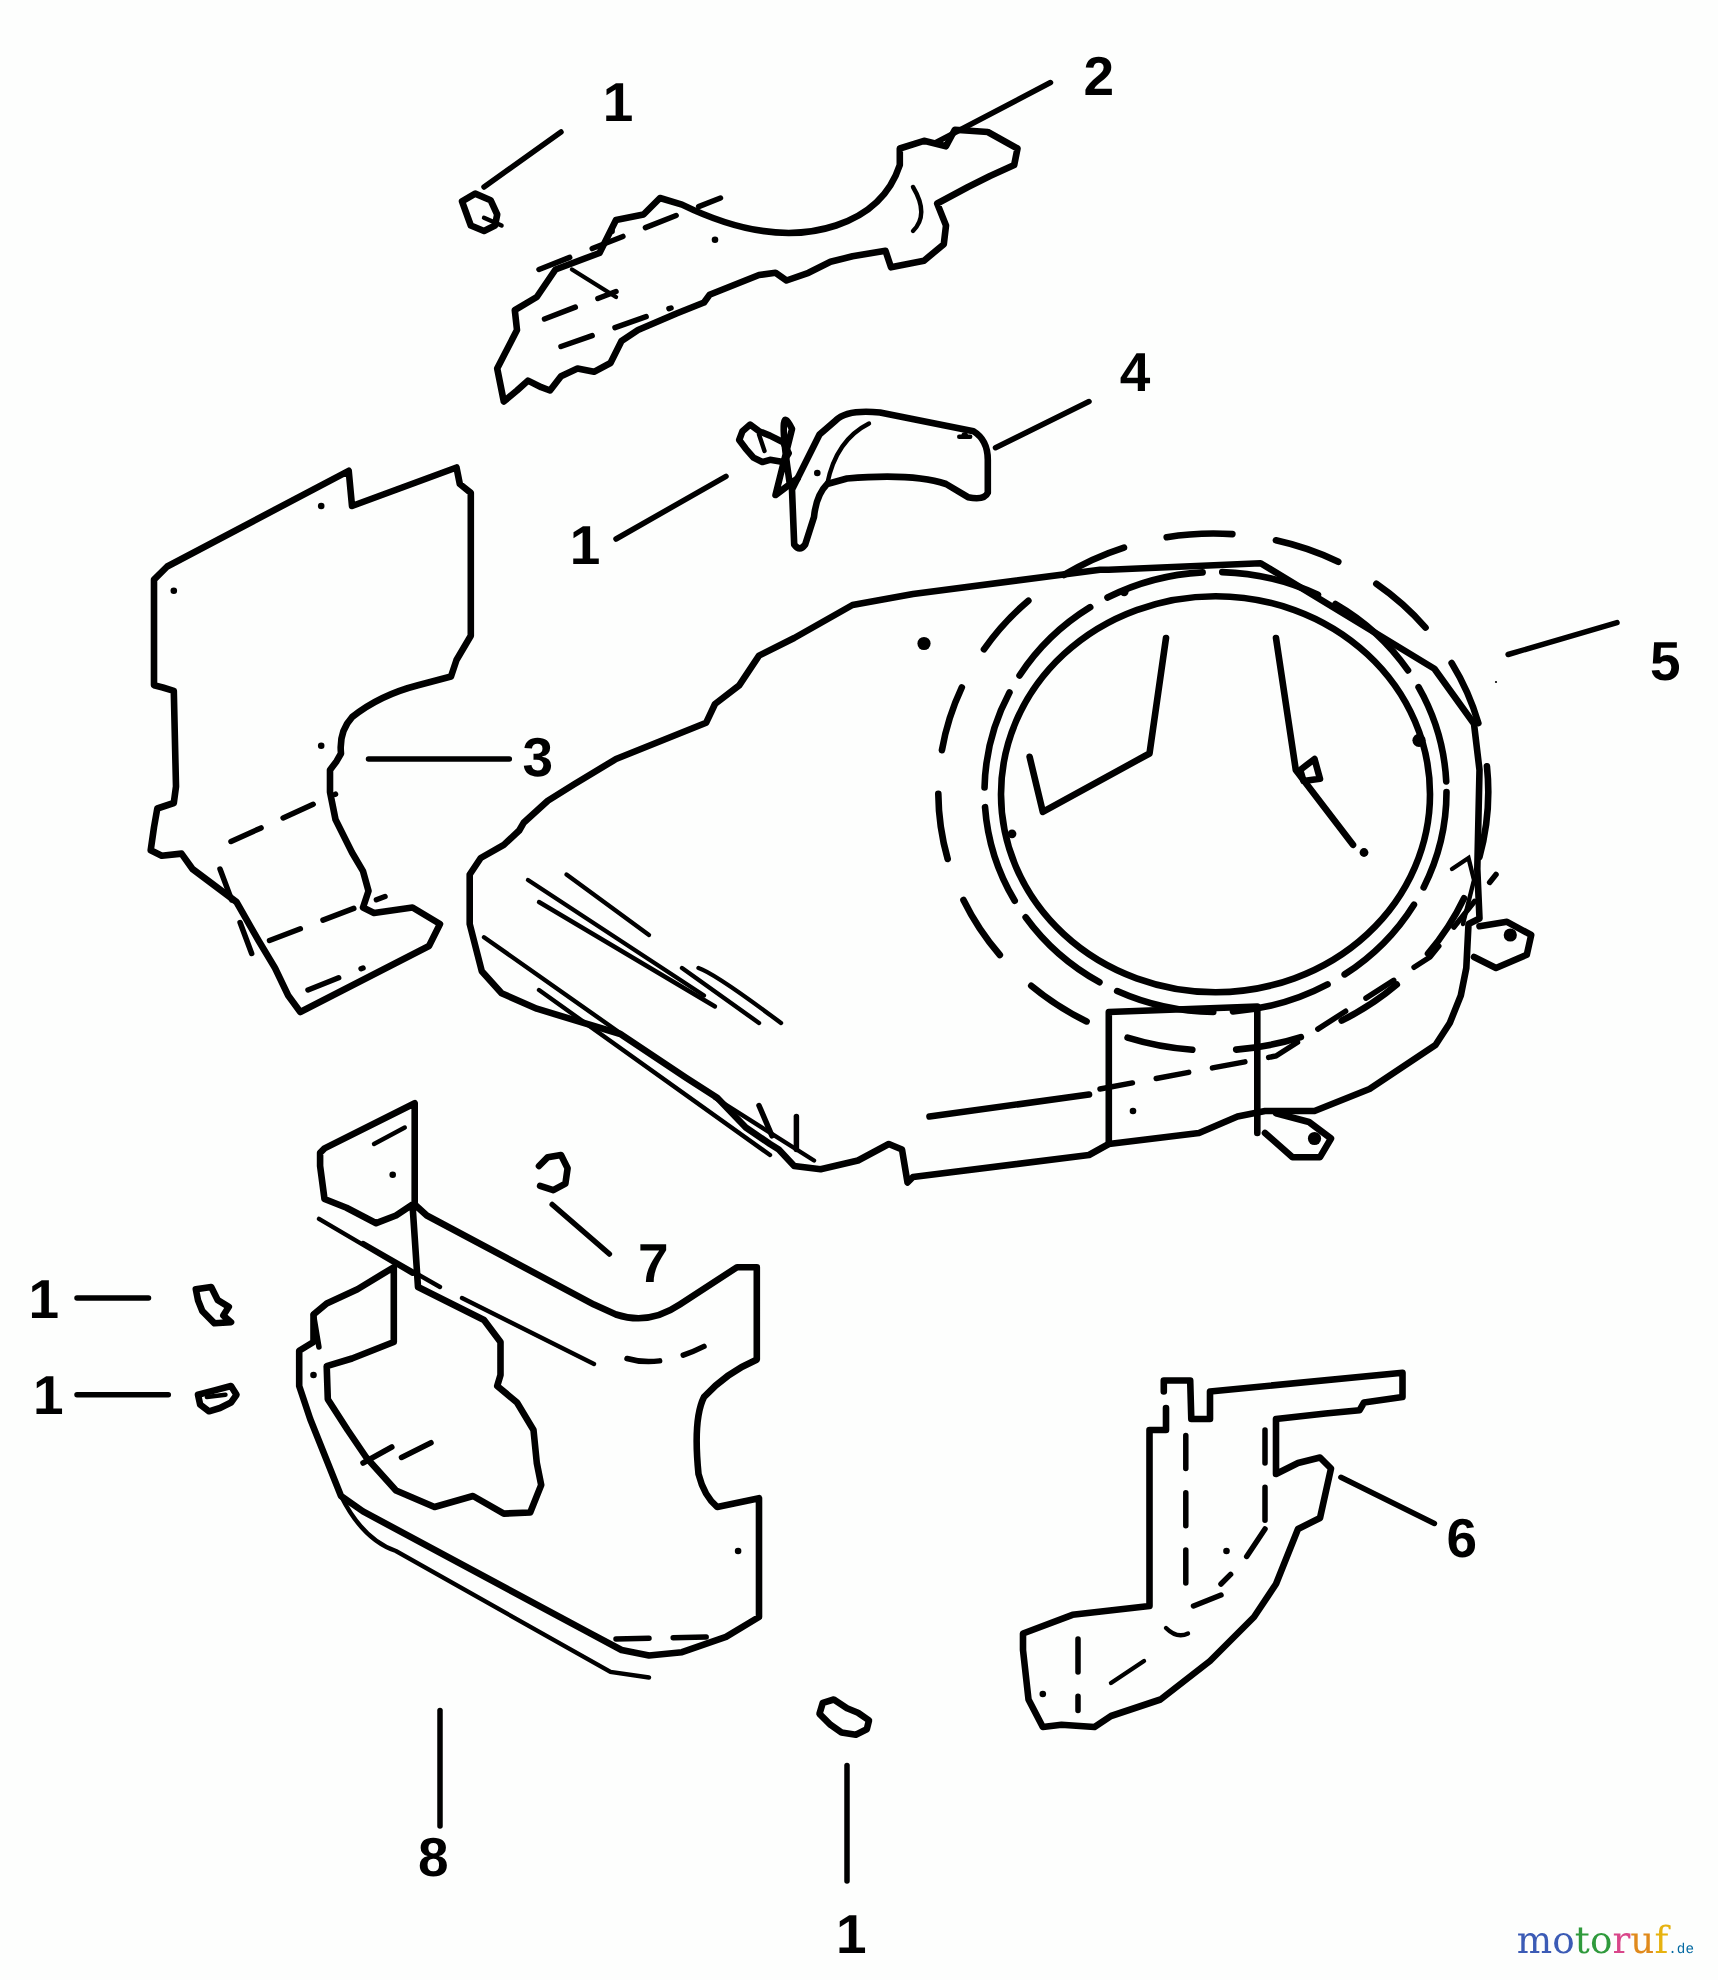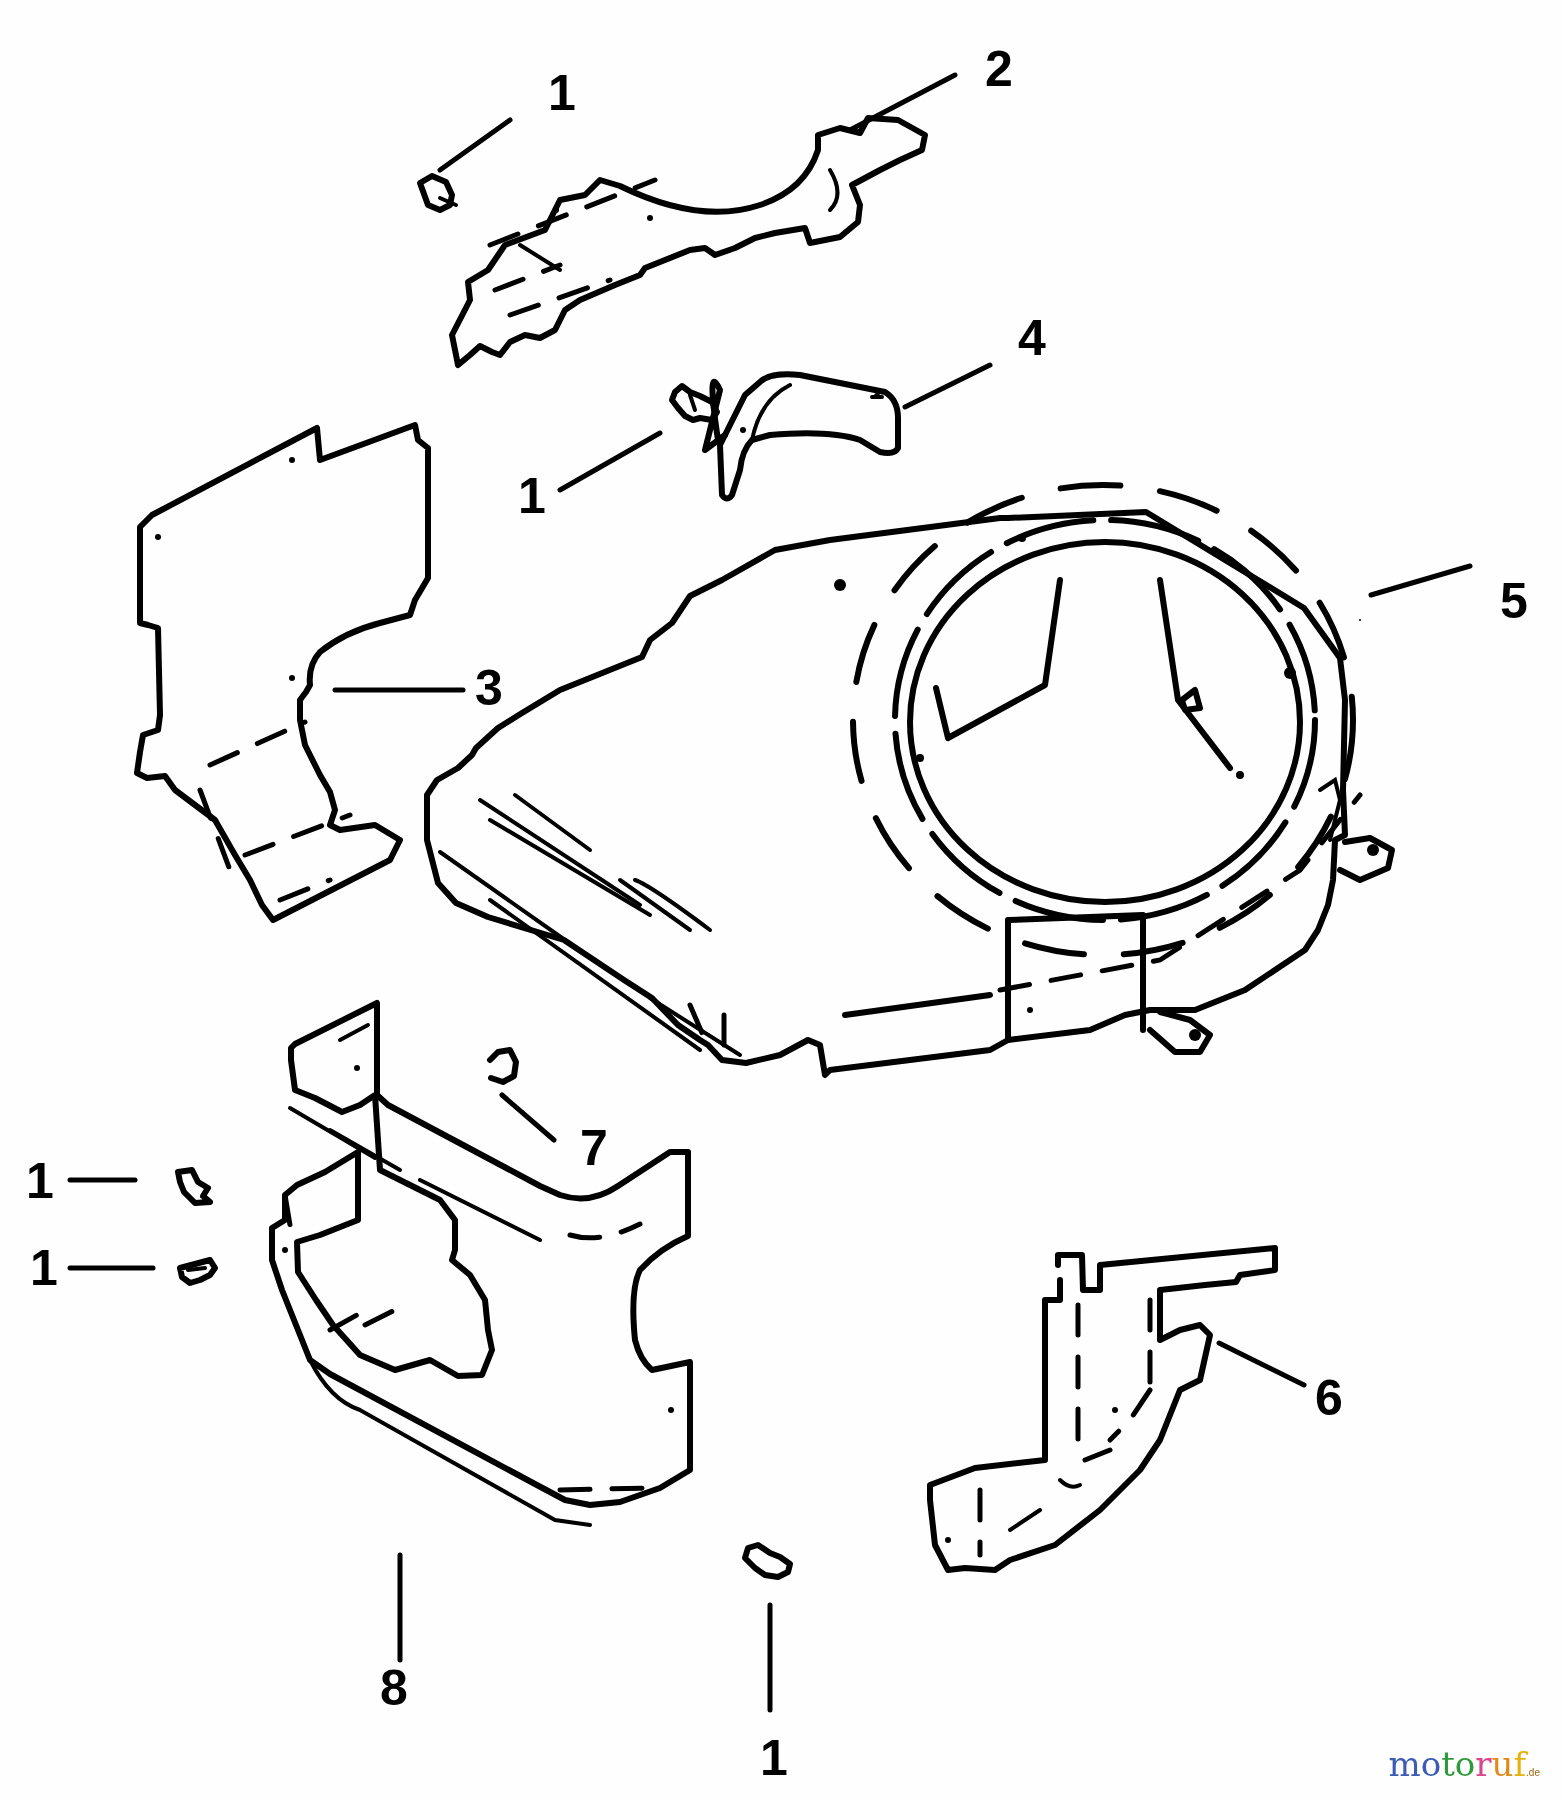--- a/index.html
+++ b/index.html
@@ -6,21 +6,21 @@
   body { width: 1562px; height: 1800px; position: relative; overflow: hidden; font-family: "Liberation Sans", sans-serif; }
   #diagram { position: absolute; left: 0; top: 0; width: 1562px; height: 1800px; }
   .part { fill: none; stroke: #000; stroke-width: 6; stroke-linejoin: round; stroke-linecap: round; }
   .thin { fill: none; stroke: #000; stroke-width: 4; stroke-linecap: round; }
   .dash { fill: none; stroke: #000; stroke-width: 5; stroke-dasharray: 30 22; stroke-linecap: round; }
   .leader { stroke: #000; stroke-width: 5; stroke-linecap: round; }
   .hole { fill: #000; }
   .label { font-family: "Liberation Sans", sans-serif; font-weight: bold; font-size: 50px; fill: #000; }
   .watermark { position: absolute; right: 22px; bottom: 16px; font-family: "DejaVu Serif", serif; font-size: 34px; letter-spacing: 0; }
   .watermark span { display: inline-block; }
-  .watermark .suffix { font-family: Liberation Sans, sans-serif; font-size: 10px; color: #a16207; }
+  .watermark .suffix { font-family: Liberation Mono, monospace; font-size: 13px; color: #0369a1; }
 </style>
 </head>
 <body>
 
 <svg id="diagram" viewBox="0 0 1562 1800" xmlns="http://www.w3.org/2000/svg">
 
   <g>
     <path class="part" d="M458,365 L452,335 L470,300 L468,282 L488,270 L505,245 L545,230 L560,200 L585,195 L600,180 L620,186 Q700,225 760,205 Q805,190 818,150 L818,135 L840,128 L860,133 L868,118 L898,120 L925,135 L922,150 L900,160 L880,170 L852,185 L860,205 L858,222 L840,237 L810,243 L805,228 L775,233 L755,238 L735,248 L715,255 L705,248 L690,250 L645,268 L640,275 L615,285 L580,300 L565,310 L555,330 L540,338 L525,335 L510,342 L500,355 L492,352 L480,346 L470,355 Z"></path>
     <path class="dash" d="M490,245 L655,180"></path>
     <path class="dash" d="M495,290 L560,265"></path>

